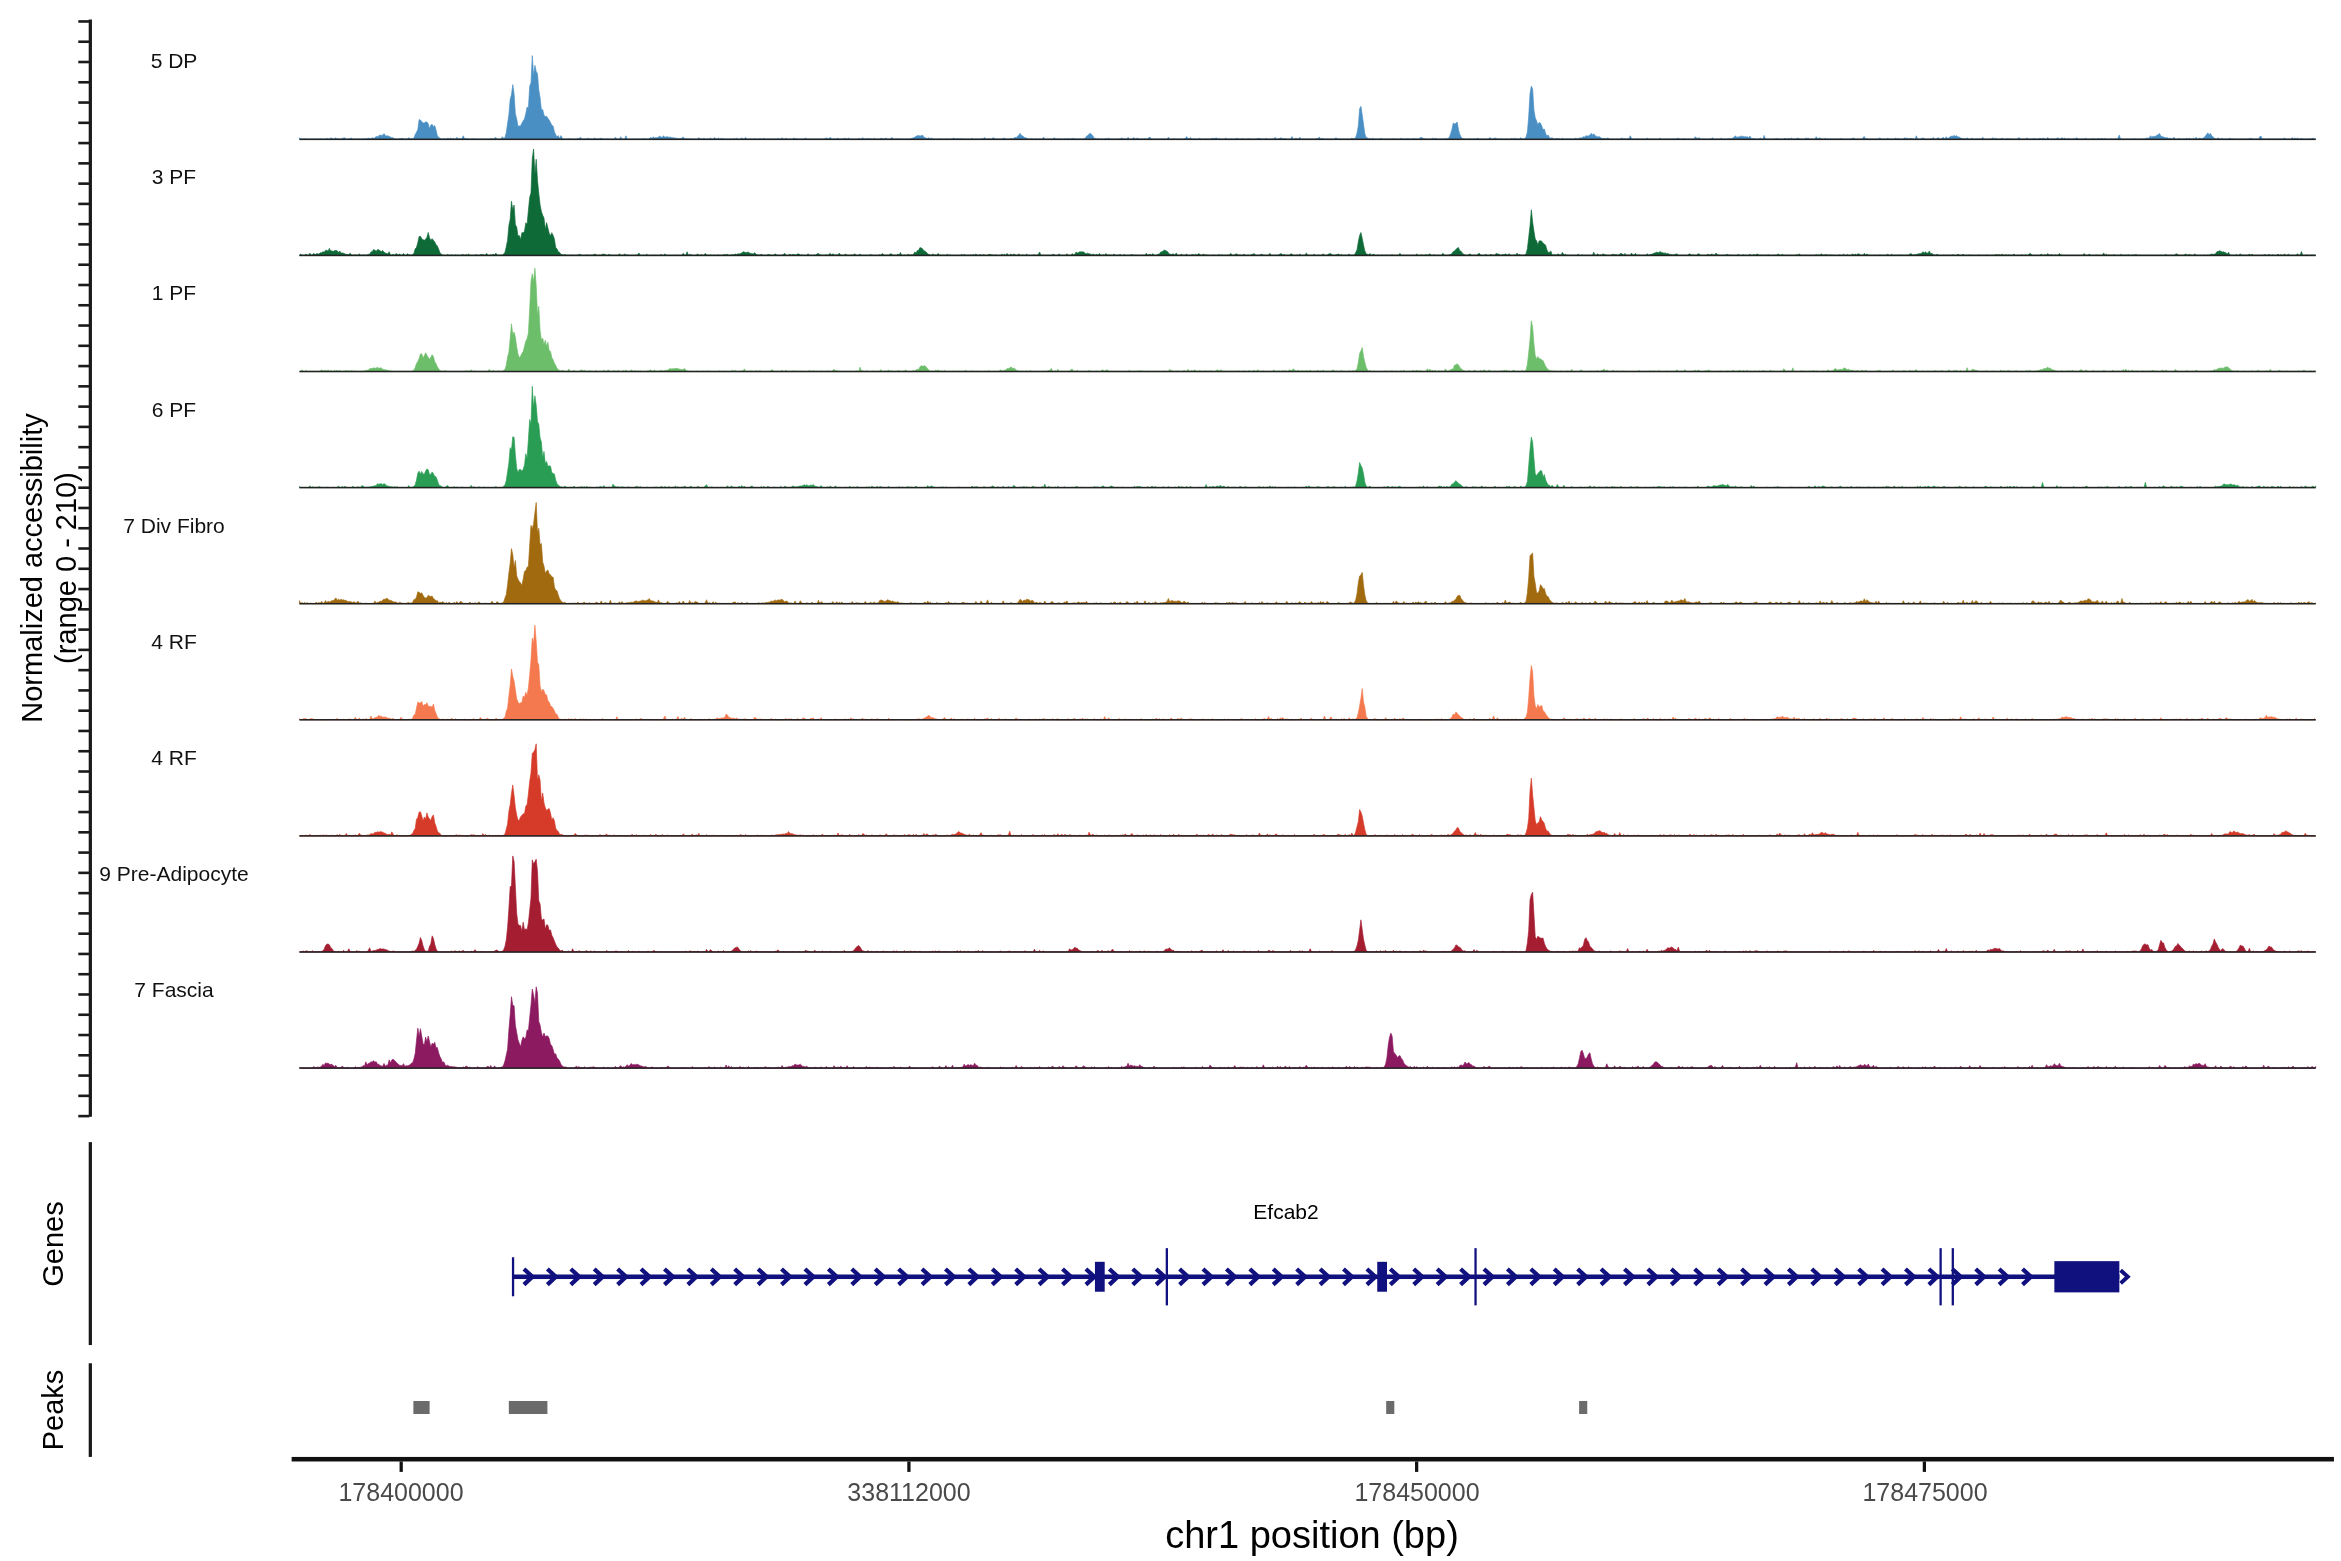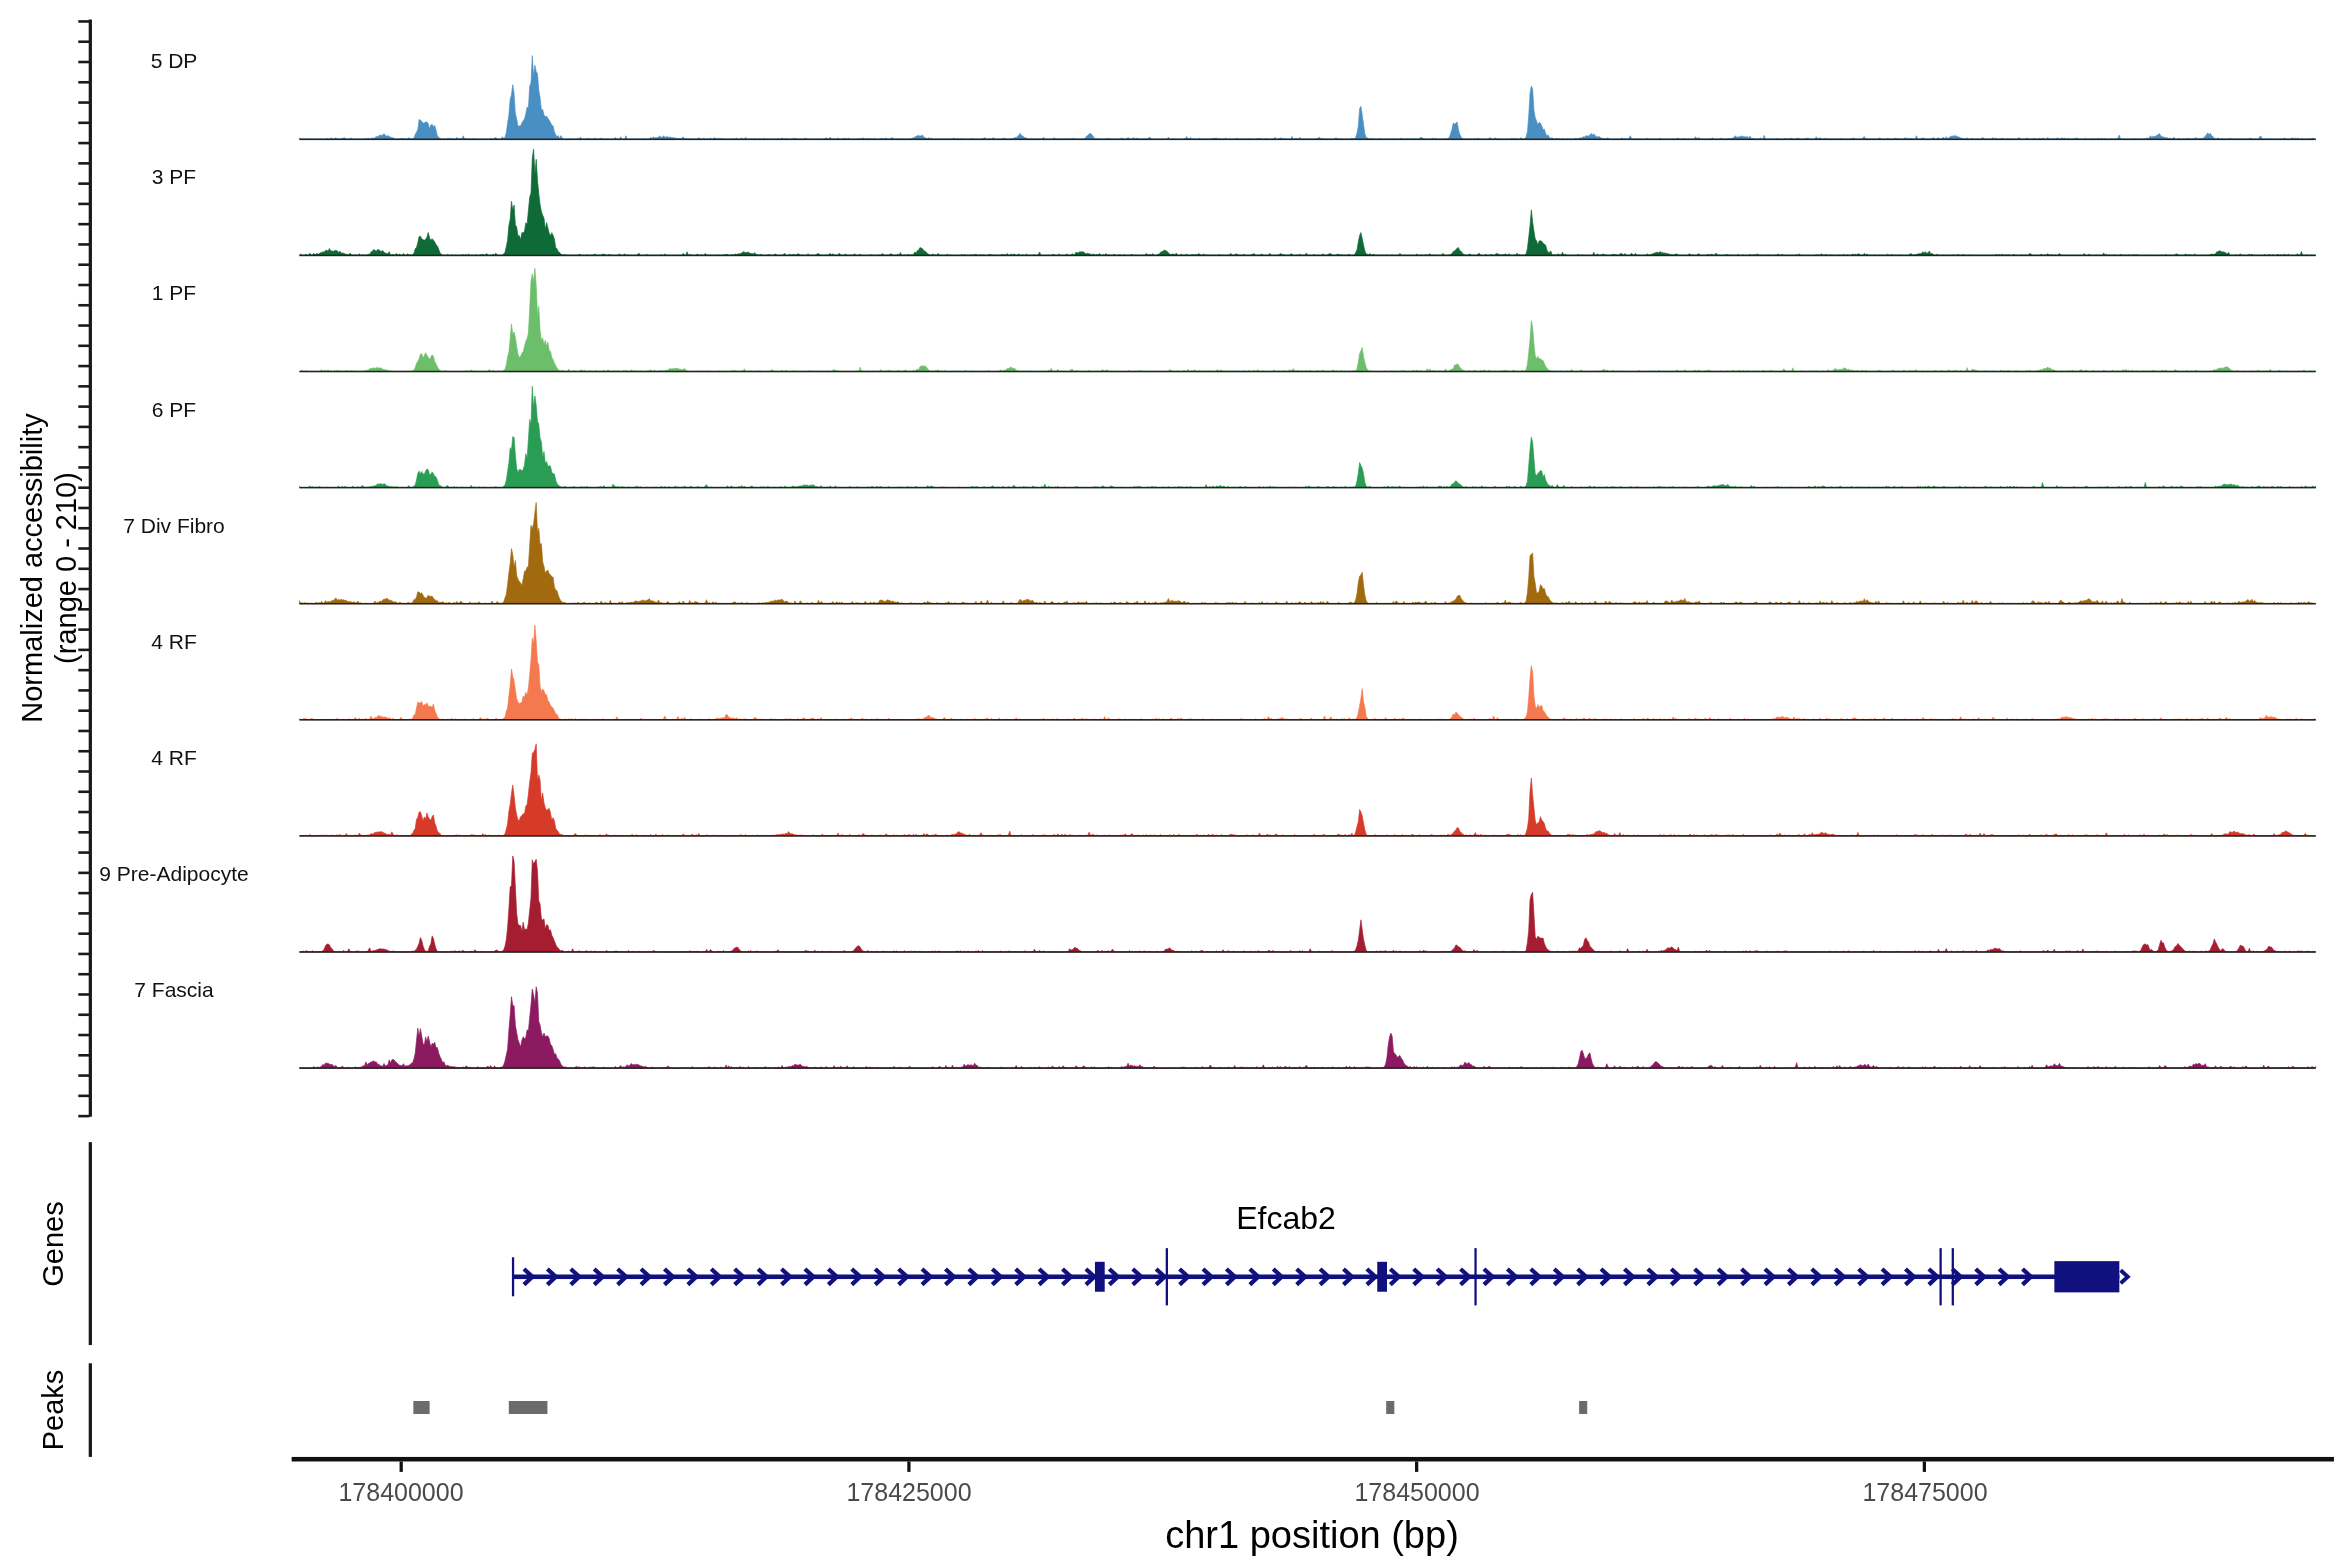--- a/index.html
+++ b/index.html
@@ -7,21 +7,21 @@
        font-family:"Liberation Sans", sans-serif;color:#000;}
   #plot-svg{position:absolute;left:0;top:0;}
   .rot-label{position:absolute;transform:translate(-50%,-50%) rotate(-90deg);
        white-space:nowrap;text-align:center;font-size:29px;line-height:1.18;color:#000;}
   .track-label{position:absolute;transform:translate(-50%,-50%);font-size:21px;color:#111;
        white-space:nowrap;}
   .tick-label{position:absolute;transform:translateX(-50%);font-size:25px;color:#4a4a4a;
        white-space:nowrap;}
   #x-axis-title{position:absolute;transform:translateX(-50%);font-size:38px;color:#000;
        white-space:nowrap;}
-  #gene-name{position:absolute;transform:translateX(-50%);font-size:32px;color:#000;
+  #gene-name{position:absolute;transform:translateX(-50%);font-size:21px;color:#000;
        white-space:nowrap;}
 </style>
 </head>
 <body>
 
 <div id="fig">
   <svg id="plot-svg" width="2342" height="1561" viewBox="0 0 3600 2400">
       <rect x="136" y="30" width="5" height="1687" fill="#1a1a1a"></rect>
       <rect x="120" y="31" width="17" height="4" fill="#1a1a1a"></rect>
       <rect x="120" y="62.16666666666667" width="17" height="4" fill="#1a1a1a"></rect>
@@ -199,17 +199,17 @@
 <div class="track-label" style="left: 174px; top: 61px;">5 DP</div>
     <div class="track-label" style="left: 174px; top: 177px;">3 PF</div>
     <div class="track-label" style="left: 174px; top: 293px;">1 PF</div>
     <div class="track-label" style="left: 174px; top: 410px;">6 PF</div>
     <div class="track-label" style="left: 174px; top: 526px;">7 Div Fibro</div>
     <div class="track-label" style="left: 174px; top: 642px;">4 RF</div>
     <div class="track-label" style="left: 174px; top: 758px;">4 RF</div>
     <div class="track-label" style="left: 174px; top: 874px;">9 Pre-Adipocyte</div>
     <div class="track-label" style="left: 174px; top: 990px;">7 Fascia</div>
     <div class="tick-label" style="left: 401px; top: 1478px;">178400000</div>
-    <div class="tick-label" style="left: 909px; top: 1478px;">178425000</div>
+    <div class="tick-label" style="left: 909px; top: 1478px;">338112000</div>
     <div class="tick-label" style="left: 1417px; top: 1478px;">178450000</div>
     <div class="tick-label" style="left: 1925px; top: 1478px;">178475000</div>
   </div>
 
 
 </body></html>

